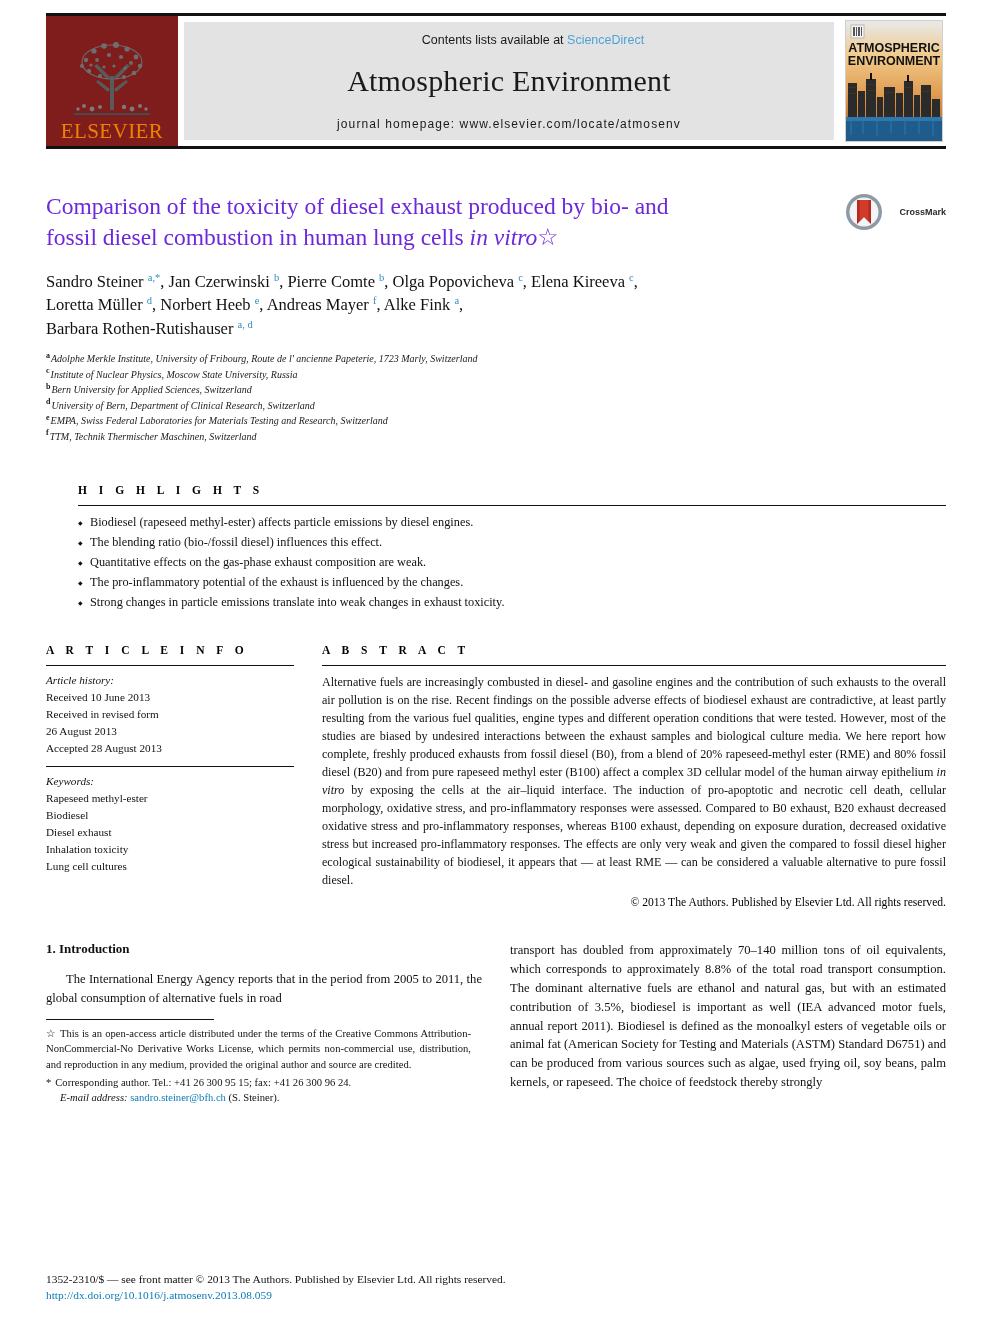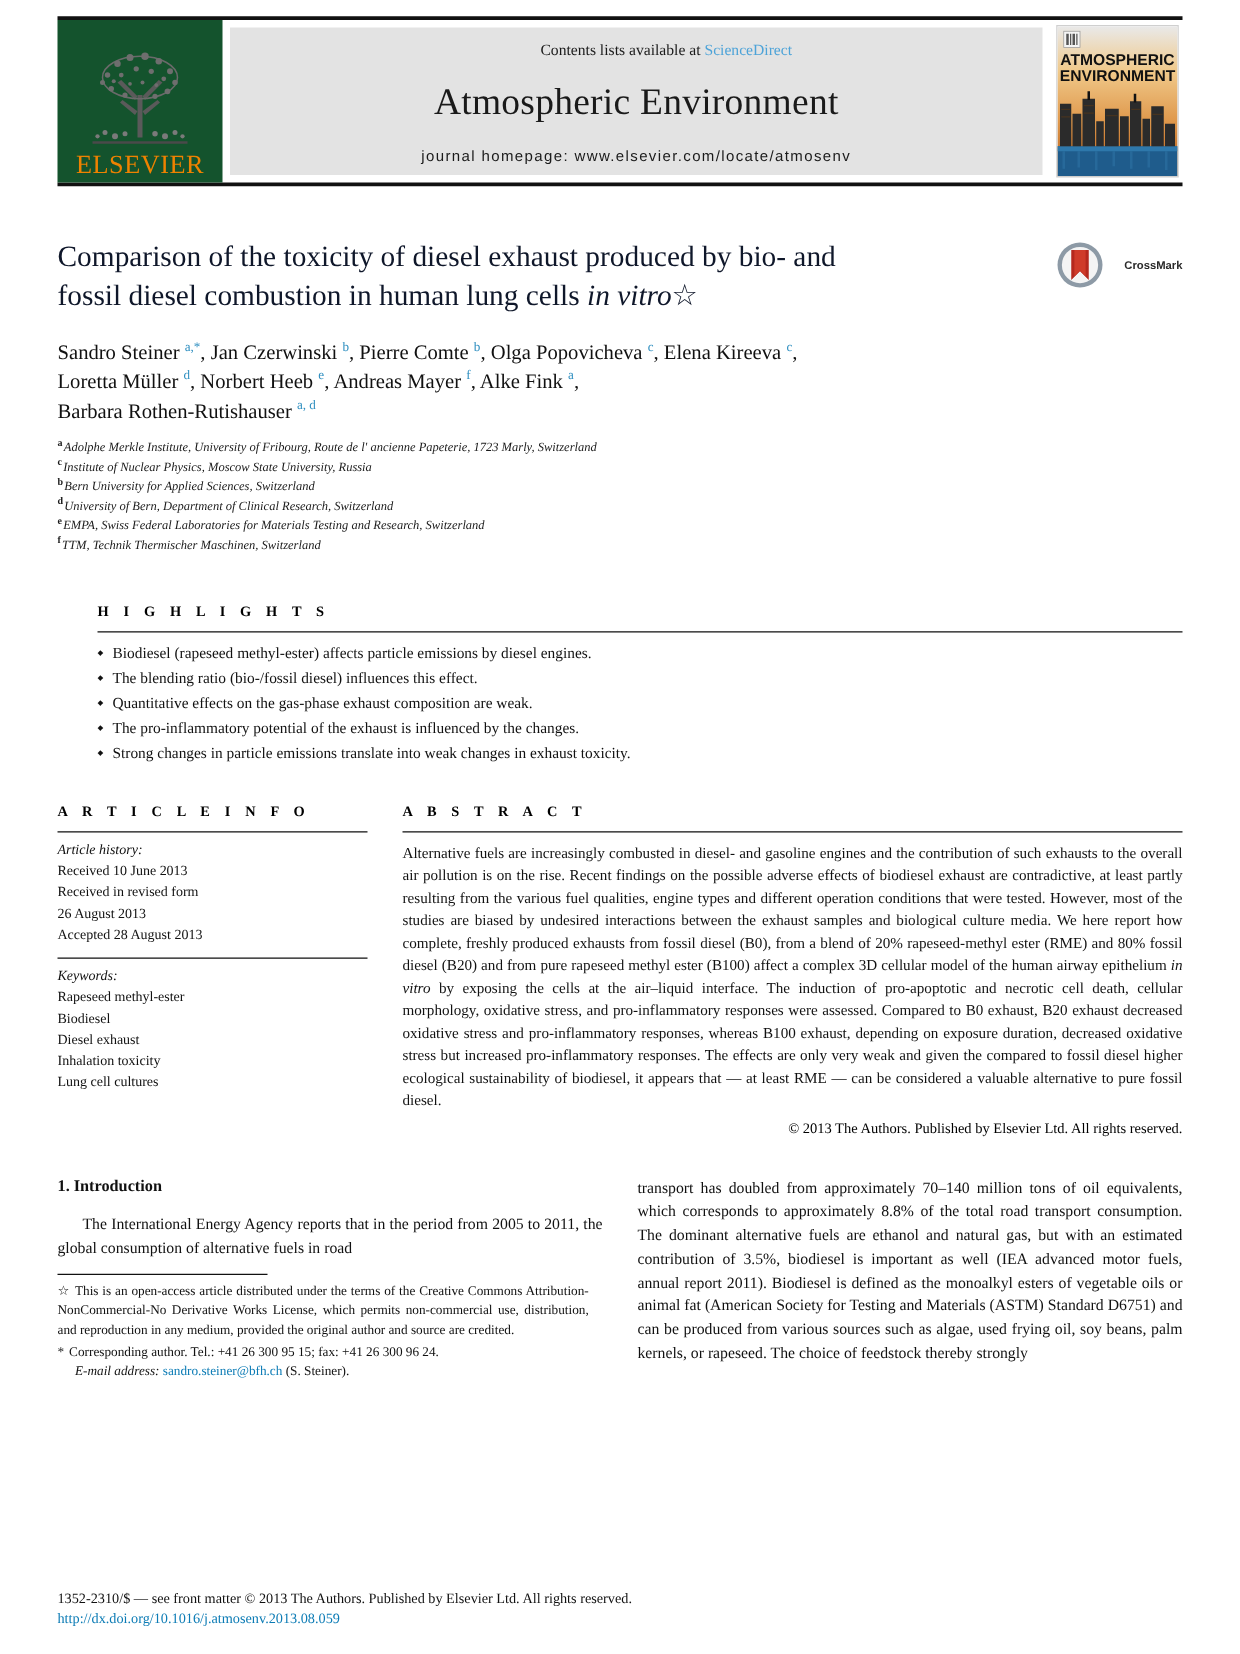--- a/index.html
+++ b/index.html
@@ -43,42 +43,42 @@
     height: 130px;
   }
   .elsevier-cell {
     width: 132px;
     flex: 0 0 132px;
     display: flex;
     flex-direction: column;
     justify-content: flex-end;
     align-items: center;
     padding-bottom: 4px;
-    background: #14532d;
+    background: #7f1d1d;
   }
   .tree-svg { display:block; }
   .elsevier-word {
     font-family: "Liberation Serif", serif;
     color: #ef8200;
     font-size: 21px;
     letter-spacing: 0.4px;
     line-height: 1;
     margin-top: 1px;
   }
   .center-cell {
     flex: 1 1 auto;
     background: #e3e3e3;
     display: flex;
     flex-direction: column;
     align-items: center;
     justify-content: center;
     margin: 6px 8px 6px 6px;
   }
   .contents-line {
-    font-family: Liberation Serif, serif;
+    font-family: Liberation Sans, sans-serif;
     font-size: 12.5px;
     color: #1a1a1a;
     margin-top: 2px;
     margin-left: 48px;
   }
   .contents-line a {
     color: #4da3d8;
     text-decoration: none;
   }
   .journal-title {
@@ -113,21 +113,21 @@
     margin-top: 42px;
     position: relative;
     padding-right: 130px;
   }
   h1.article-title {
     font-family: "Liberation Serif", serif;
     font-weight: normal;
     font-size: 23.5px;
     line-height: 1.32;
     margin: 0;
-    color: #0f172a;
+    color: #6d28d9;
   }
   h1.article-title .ital { font-style: italic; }
   .crossmark {
     position: absolute;
     right: 0;
     top: 2px;
     display: flex;
     align-items: center;
     gap: 16px;
   }

